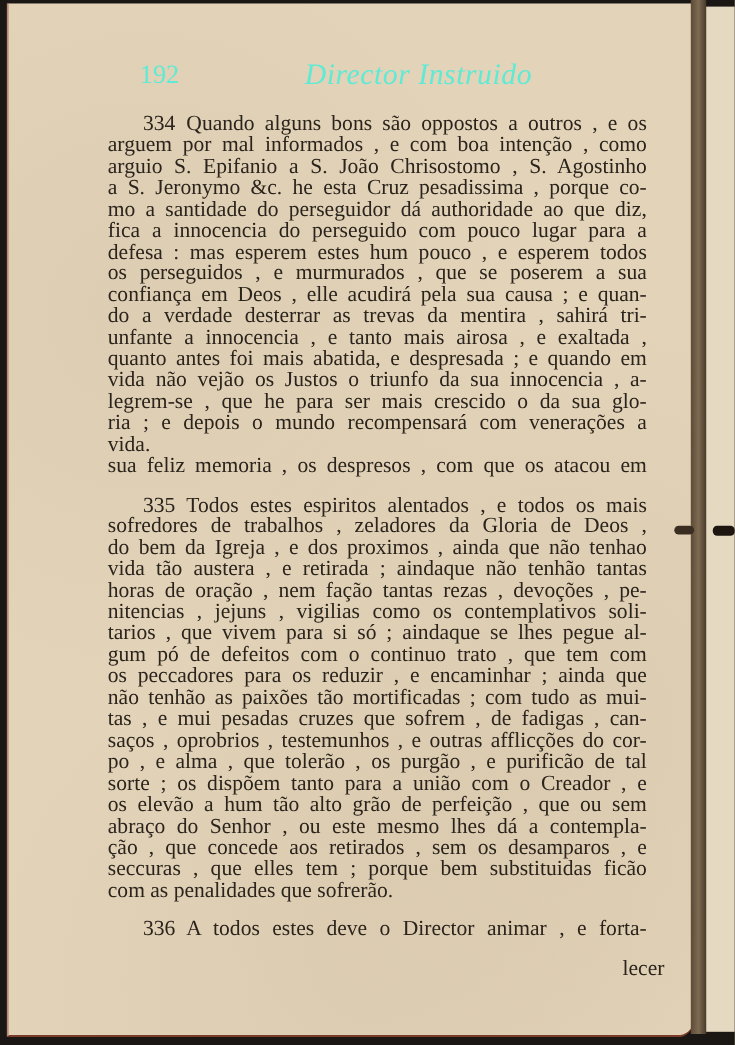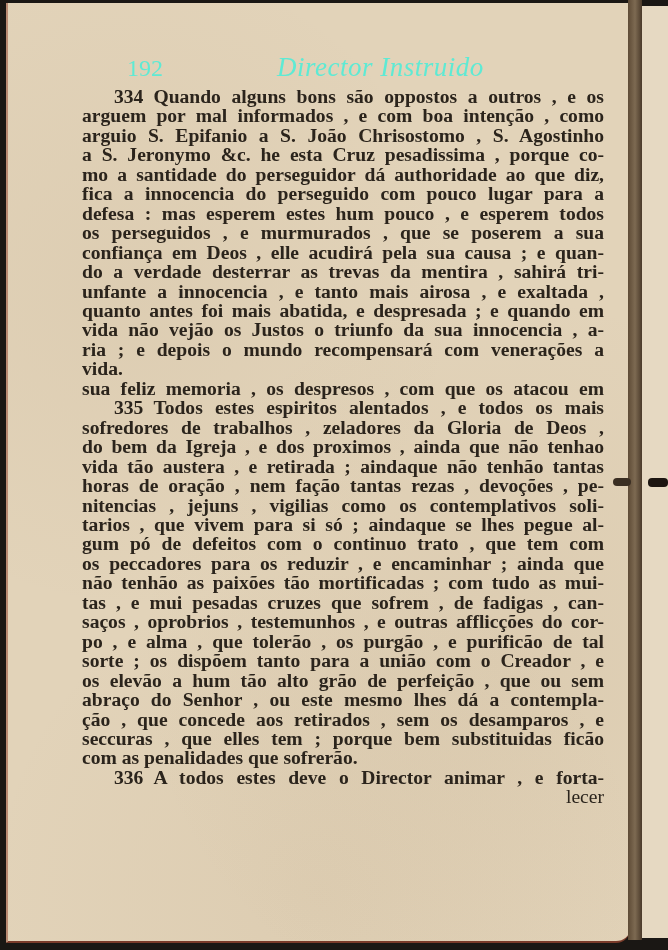--- a/index.html
+++ b/index.html
@@ -54,21 +54,21 @@
     color: #2b241c;
     font-family: "Liberation Serif", serif;
     font-size: 19.6px;
     line-height: 19.45px;
     text-align: justify;
   }
   .line { display: block; white-space: nowrap; text-align-last: justify; }
   .line.last { text-align-last: left; }
   .line.right { text-align: center; text-align-last: right; }
   .para-num { margin-left: 32px; margin-right: 10px; }
-  .para { margin: 0; font-weight: bold; }
+  .para { margin: 16px; }
 </style>
 </head>
 <body>
 
 <div class="page"></div>
 <div class="gutter"></div>
 <div class="next-page"></div>
 <div class="edge-mark-left"></div>
 <div class="edge-mark-right"></div>
 
@@ -85,20 +85,21 @@
       <span class="line"><span>a S. Jeronymo &amp;c. he esta Cruz pesadissima , porque co-</span></span>
       <span class="line"><span>mo a santidade do perseguidor dá authoridade ao que diz,</span></span>
       <span class="line"><span>fica a innocencia do perseguido com pouco lugar para a</span></span>
       <span class="line"><span>defesa : mas esperem estes hum pouco , e esperem todos</span></span>
       <span class="line"><span>os perseguidos , e murmurados , que se poserem a sua</span></span>
       <span class="line"><span>confiança em Deos , elle acudirá pela sua causa ; e quan-</span></span>
       <span class="line"><span>do a verdade desterrar as trevas da mentira , sahirá tri-</span></span>
       <span class="line"><span>unfante a innocencia , e tanto mais airosa , e exaltada ,</span></span>
       <span class="line"><span>quanto antes foi mais abatida, e despresada ; e quando em</span></span>
       <span class="line"><span>vida não vejão os Justos o triunfo da sua innocencia , a-</span></span>
+      <span class="line"><span>legrem-se , que he para ser mais crescido o da sua glo-</span></span>
       <span class="line"><span>ria ; e depois o mundo recompensará com venerações a</span></span>
       <span class="line last"><span>vida.</span></span>
       <span class="line"><span>sua feliz memoria , os despresos , com que os atacou em</span></span>
     </div>
     <div class="para">
       <span class="line"><span class="para-num">335</span><span>Todos estes espiritos alentados , e todos os mais</span></span>
       <span class="line"><span>sofredores de trabalhos , zeladores da Gloria de Deos ,</span></span>
       <span class="line"><span>do bem da Igreja , e dos proximos , ainda que não tenhao</span></span>
       <span class="line"><span>vida tão austera , e retirada ; aindaque não tenhão tantas</span></span>
       <span class="line"><span>horas de oração , nem fação tantas rezas , devoções , pe-</span></span>

